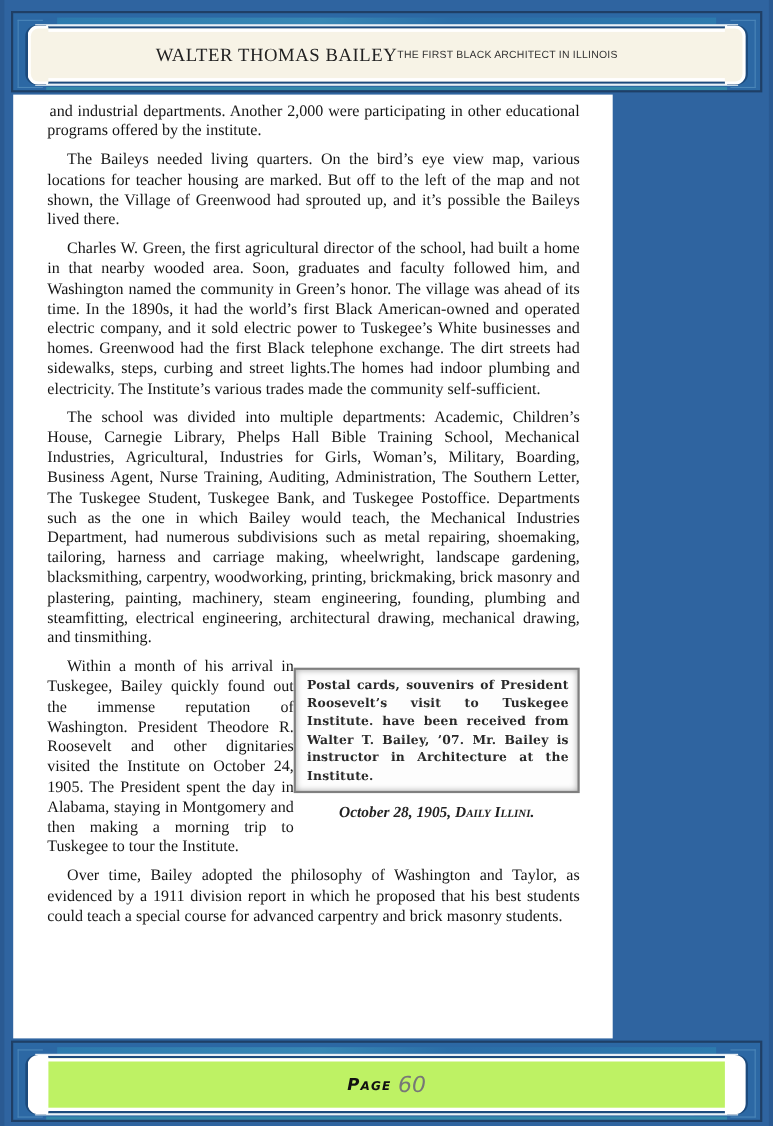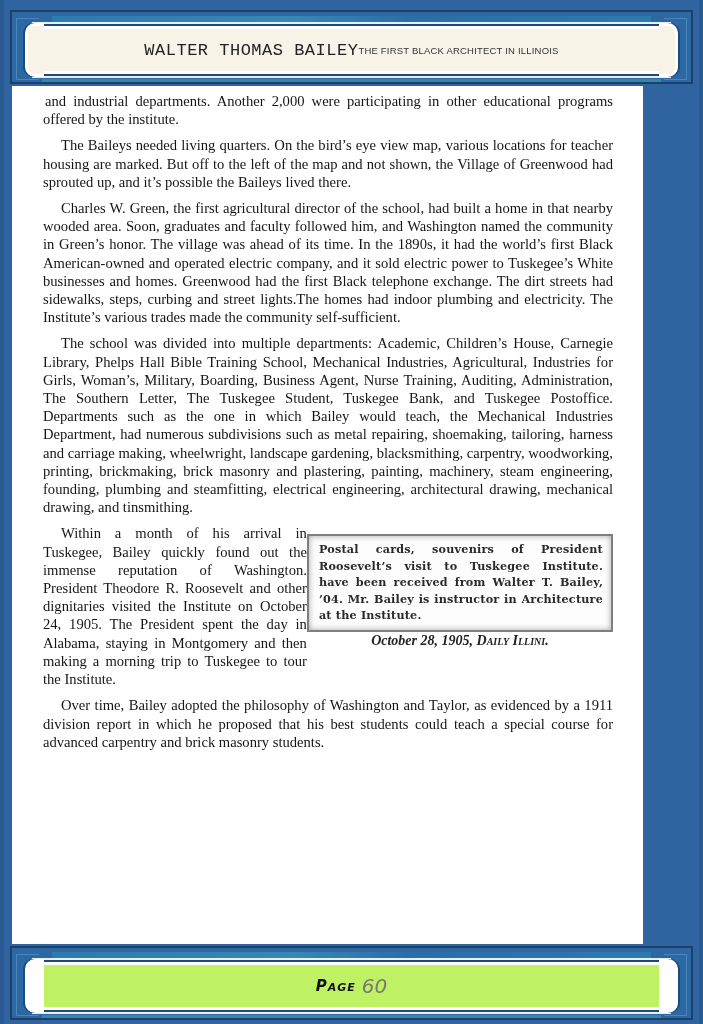--- a/index.html
+++ b/index.html
@@ -58,41 +58,41 @@
     position: absolute; top: -6px; width: 16px; height: 48px;
     border: 3px solid #ffffff;
     background: #f7f3e6;
     transform: skewY(0deg);
   }
   .bottom .plate .cap-l, .bottom .plate .cap-r { background: #ffffff; }
   .plate .cap-l { left: -14px; border-radius: 10px 0 0 10px; border-right: none; box-shadow: -2px 0 0 #1c4a7c; }
   .plate .cap-r { right: -14px; border-radius: 0 10px 10px 0; border-left: none; box-shadow: 2px 0 0 #1c4a7c; }
 
   .title-main {
-    font-family: Liberation Mono, monospace;
+    font-family: Liberation Serif, serif;
     font-size: 17px; letter-spacing: 0.5px; color: #222;
     text-transform: uppercase; font-weight: normal;
   }
   .title-sub {
     font-family: Liberation Sans, sans-serif;
     font-size: 9.5px; color: #333; text-transform: uppercase;
     letter-spacing: 0.2px;
   }
   .page-label {
     font-family: "DejaVu Sans", sans-serif;
     font-style: italic; font-weight: bold; font-size: 15px; color: #111;
     font-variant: small-caps; letter-spacing: 1px;
   }
   .page-num {
     font-family: "DejaVu Sans", sans-serif;
     font-style: italic; font-size: 20px; color: #777; margin-left: 6px;
   }
 
   .content {
-    position: absolute; left: 12px; top: 86px; width: 631px; height: 858px;
+    position: absolute; left: 12px; top: 86px; width: 545px; height: 858px;
     background: #ffffff;
     box-sizing: border-box;
     padding: 6px 30px 0 31px;
     color: #151515;
     font-family: "Liberation Serif", serif;
     font-size: 14.6px;
     line-height: 18.2px;
     overflow: hidden;
   }
   .content p {
@@ -112,21 +112,21 @@
     padding: 5px 8px 6px 10px;
     background: #fdfdfd;
     font-family: "DejaVu Serif", serif;
     font-weight: bold;
     font-size: 11.2px; line-height: 16.5px;
     color: #2a2a2a;
     text-align: justify;
     letter-spacing: 0.2px;
   }
   .caption {
-    text-align: center; 
+    text-align: center; margin-top: 10px;
     font-family: "Liberation Serif", serif;
     font-style: italic; font-weight: bold; font-size: 14px; color: #222;
   }
   .caption .sc { font-variant: small-caps; }
 </style>
 </head>
 <body>
 
 <div class="frame">
   <div class="left-edge"></div>
@@ -150,21 +150,21 @@
     <p class="cont">and industrial departments. Another 2,000 were participating in other educational programs offered by the institute.</p>
     <p>The Baileys needed living quarters. On the bird’s eye view map, various locations for teacher housing are marked. But off to the left of the map and not shown, the Village of Greenwood had sprouted up, and it’s possible the Baileys lived there.</p>
     <p>Charles W. Green, the first agricultural director of the school, had built a home in that nearby wooded area. Soon, graduates and faculty followed him, and Washington named the community in Green’s honor. The village was ahead of its time. In the 1890s, it had the world’s first Black American-owned and operated electric company, and it sold electric power to Tuskegee’s White businesses and homes. Greenwood had the first Black telephone exchange. The dirt streets had sidewalks, steps, curbing and street lights.The homes had indoor plumbing and electricity. The Institute’s various trades made the community self-sufficient.</p>
     <p>The school was divided into multiple departments: Academic, Children’s House, Carnegie Library, Phelps Hall Bible Training School, Mechanical Industries, Agricultural, Industries for Girls, Woman’s, Military, Boarding, Business Agent, Nurse Training, Auditing, Administration, The Southern Letter, The Tuskegee Student, Tuskegee Bank, and Tuskegee Postoffice. Departments such as the one in which Bailey would teach, the Mechanical Industries Department, had numerous subdivisions such as metal repairing, shoemaking, tailoring, harness and carriage making, wheelwright, landscape gardening, blacksmithing, carpentry, woodworking, printing, brickmaking, brick masonry and plastering, painting, machinery, steam engineering, founding, plumbing and steamfitting, electrical engineering, architectural drawing, mechanical drawing, and tinsmithing.</p>
 
     <div class="two-col">
       <div class="left">
         <p>Within a month of his arrival in Tuskegee, Bailey quickly found out the immense reputation of Washington. President Theodore R. Roosevelt and other dignitaries visited the Institute on October 24, 1905. The President spent the day in Alabama, staying in Montgomery and then making a morning trip to Tuskegee to tour the Institute.</p>
       </div>
       <div class="clipping-wrap">
-        <div class="clipping">Postal cards, souvenirs of President Roosevelt’s visit to Tuskegee Institute. have been received from Walter T. Bailey, ’04. Mr. Bailey is instructor in Architecture at the Institute.</div>
+        <div class="clipping">Postal cards, souvenirs of President Roosevelt’s visit to Tuskegee Institute. have been received from Walter T. Bailey, ’07. Mr. Bailey is instructor in Architecture at the Institute.</div>
         <div class="caption">
           <span>October 28, 1905,</span>
           <span class="sc">Daily Illini.</span>
         </div>
       </div>
     </div>
 
     <p>Over time, Bailey adopted the philosophy of Washington and Taylor, as evidenced by a 1911 division report in which he proposed that his best students could teach a special course for advanced carpentry and brick masonry students.</p>
   </div>
 

